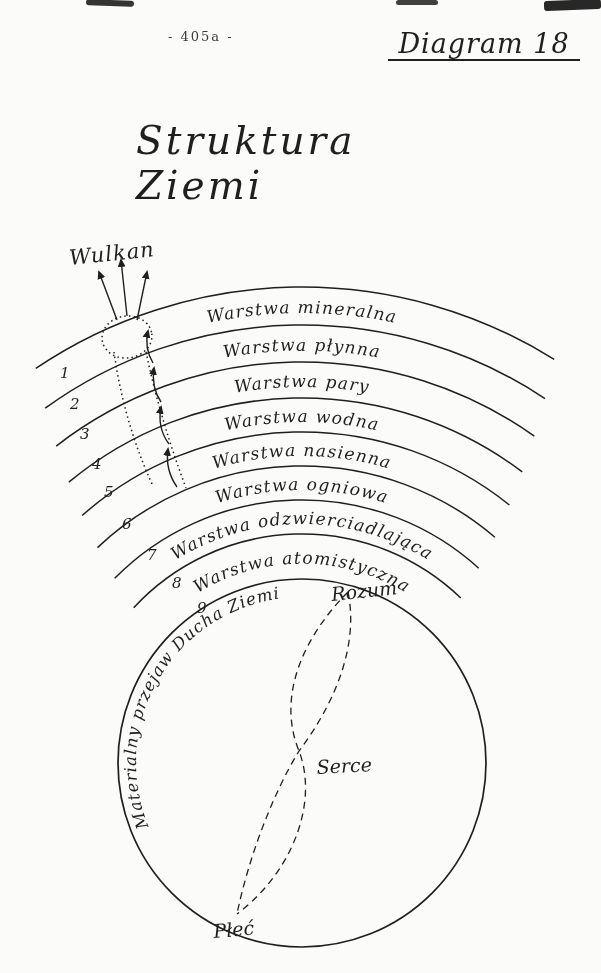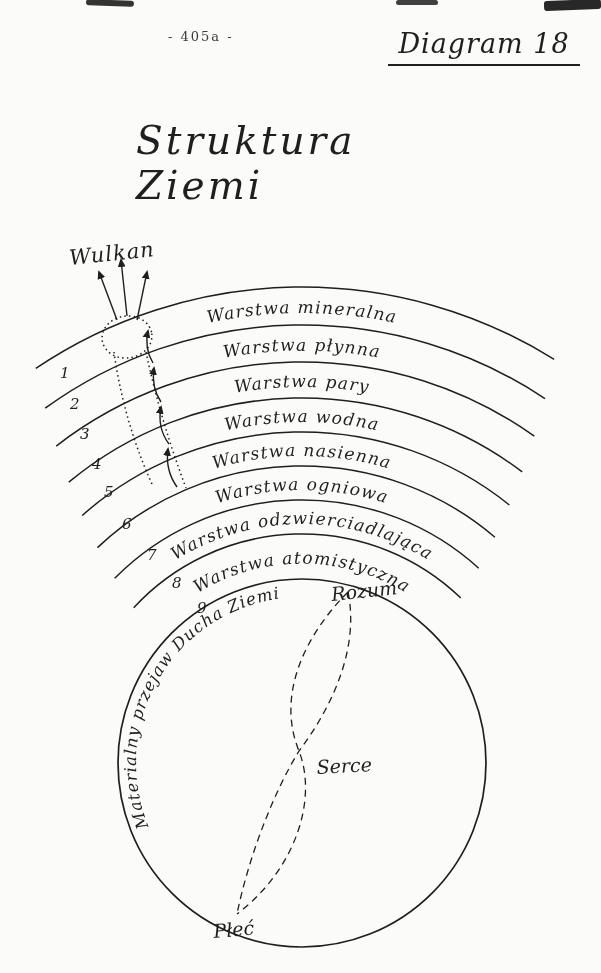--- a/index.html
+++ b/index.html
@@ -16,21 +16,21 @@
     position:absolute; background:#111; border-radius:3px; opacity:.85;
   }
   .page-number {
     position:absolute; left:168px; top:16px; width:110px;
     text-align:left; font-size:13px; letter-spacing:2px; color:#3c3c3c;margin-top:13px;
   }
   .diagram-label {
     position:absolute; left:388px; top:28px; width:192px;
     text-align:center; font-style:italic; font-size:27px;
     letter-spacing:1px;
-    border-bottom:2px solid #1f1f1f; padding-bottom:5px;
+    border-bottom:2px solid #1f1f1f; 
   }
   .page-title {
     position:absolute; left:128px; top:110px; width:380px; margin:8px;
     font-style:italic; font-weight:normal; font-size:39px;
     letter-spacing:3px; word-spacing:28px;
   }
   svg.diagram { position:absolute; left:0; top:0; }
   .arc { fill:none; stroke:#1f1f1f; stroke-width:1.5; }
   .core-circle { fill:none; stroke:#1f1f1f; stroke-width:1.7; }
   .curved { font-style:italic; font-size:17px; letter-spacing:1.3px; fill:#1f1f1f; }

